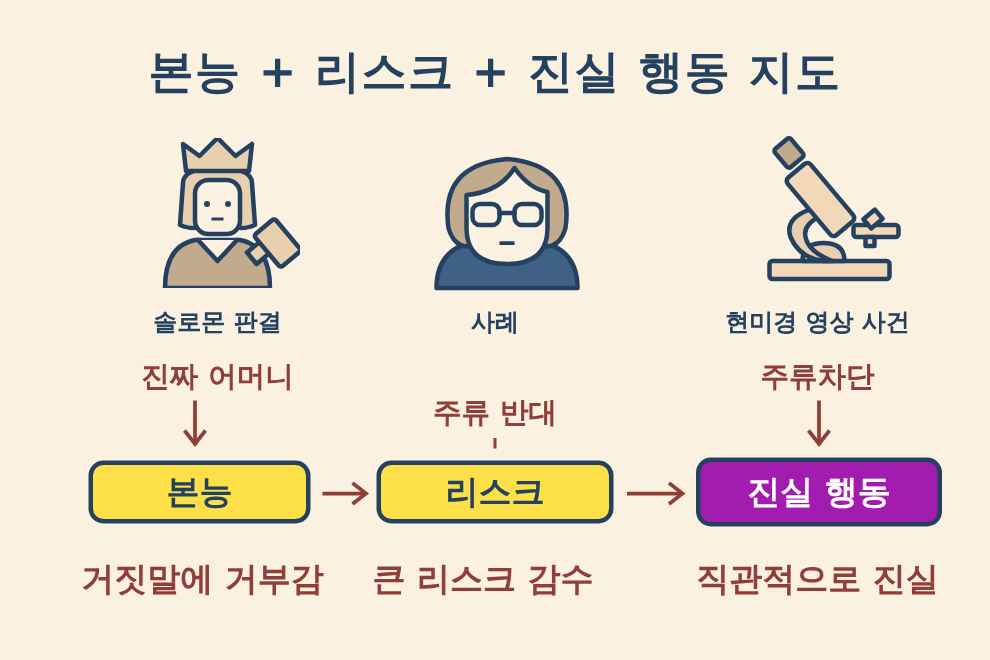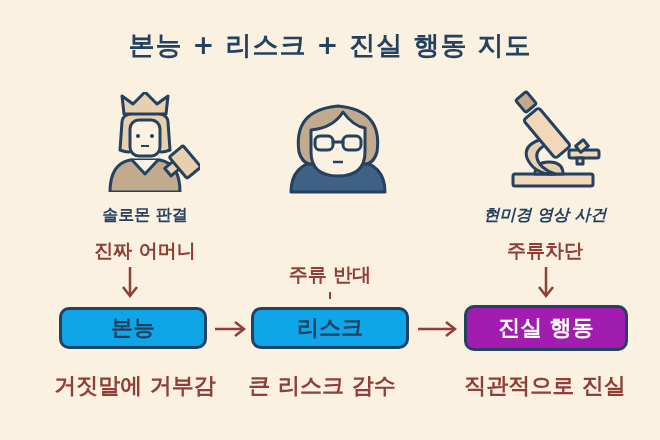--- a/index.html
+++ b/index.html
@@ -4,35 +4,35 @@
 <style>
   html, body { margin:0; padding:0; }
   body {
     width:660px; height:440px; overflow:hidden;
     background:#fbf1e1;
     font-family:"DejaVu Sans", sans-serif;
     position:relative;
   }
   .title {
     position:absolute; left:0; top:28px; width:660px; text-align:center;
-    font-size:26px; font-weight:bold; color:#24415f; letter-spacing:1px;
+    font-size:30px; font-weight:bold; color:#24415f; letter-spacing:1px;
   }
   .icon { position:absolute; }
   .case-title {
     position:absolute; text-align:center; font-weight:bold; color:#24415f;
     font-size:16px; line-height:24px;
   }
   .case-sub {
     position:absolute; text-align:center; font-weight:bold; color:#8f3f38;
     font-size:19px;
   }
   .down-arrow { position:absolute; }
   .box {
     position:absolute; height:42px; border:3px solid #24415f; border-radius:10px;
-    background:#0ea5e9; color:#24415f; font-weight:bold; font-size:22px;
+    background:#fde047; color:#24415f; font-weight:bold; font-size:22px;
     display:flex; align-items:center; justify-content:center; box-sizing:border-box;
   }
   .box.dark { background:#a21caf; color:#ffffff; }
   .right-arrow { position:absolute; }
   .bottom-label {
     position:absolute; top:371px; text-align:center; font-weight:bold;
     color:#8f3f38; font-size:22px;
   }
 </style>
 </head>
@@ -81,25 +81,26 @@
 </svg>
 
 <div class="case-title" style="left:55px;top:203px;width:180px;">솔로몬 판결</div>
 <div class="case-sub" style="left:55px;top:238px;width:180px;">진짜 어머니</div>
 <svg class="down-arrow" style="left:120px;top:265px;" width="20" height="34" viewBox="0 0 20 34">
   <line x1="10" y1="2" x2="10" y2="30" stroke="#8f3f38" stroke-width="2.5"></line>
   <path d="M3 22 L10 31 L17 22" fill="none" stroke="#8f3f38" stroke-width="2.5"></path>
 </svg>
 
 <div class="case-title" style="left:235px;top:203px;width:190px;">
+  <div>사례</div>
 </div>
 <div class="case-sub" style="left:235px;top:262px;width:190px;">주류 반대</div>
 <div style="position:absolute;left:329px;top:292px;width:2px;height:7px;background:#8f3f38;"></div>
 
-<div class="case-title" style="left:450px;top:203px;width:190px;font-style:italic;">현미경 영상 사건</div>
+<div class="case-title" style="left:450px;top:203px;width:190px;">현미경 영상 사건</div>
 <div class="case-sub" style="left:450px;top:238px;width:190px;">주류차단</div>
 <svg class="down-arrow" style="left:536px;top:265px;" width="20" height="34" viewBox="0 0 20 34">
   <line x1="10" y1="2" x2="10" y2="30" stroke="#8f3f38" stroke-width="2.5"></line>
   <path d="M3 22 L10 31 L17 22" fill="none" stroke="#8f3f38" stroke-width="2.5"></path>
 </svg>
 
 <div class="box" style="left:59px;top:307px;width:148px;">본능</div>
 <svg class="right-arrow" style="left:213px;top:318px;" width="34" height="22" viewBox="0 0 34 22">
   <line x1="2" y1="11" x2="30" y2="11" stroke="#8f3f38" stroke-width="2.5"></line>
   <path d="M22 4 L31 11 L22 18" fill="none" stroke="#8f3f38" stroke-width="2.5"></path>

